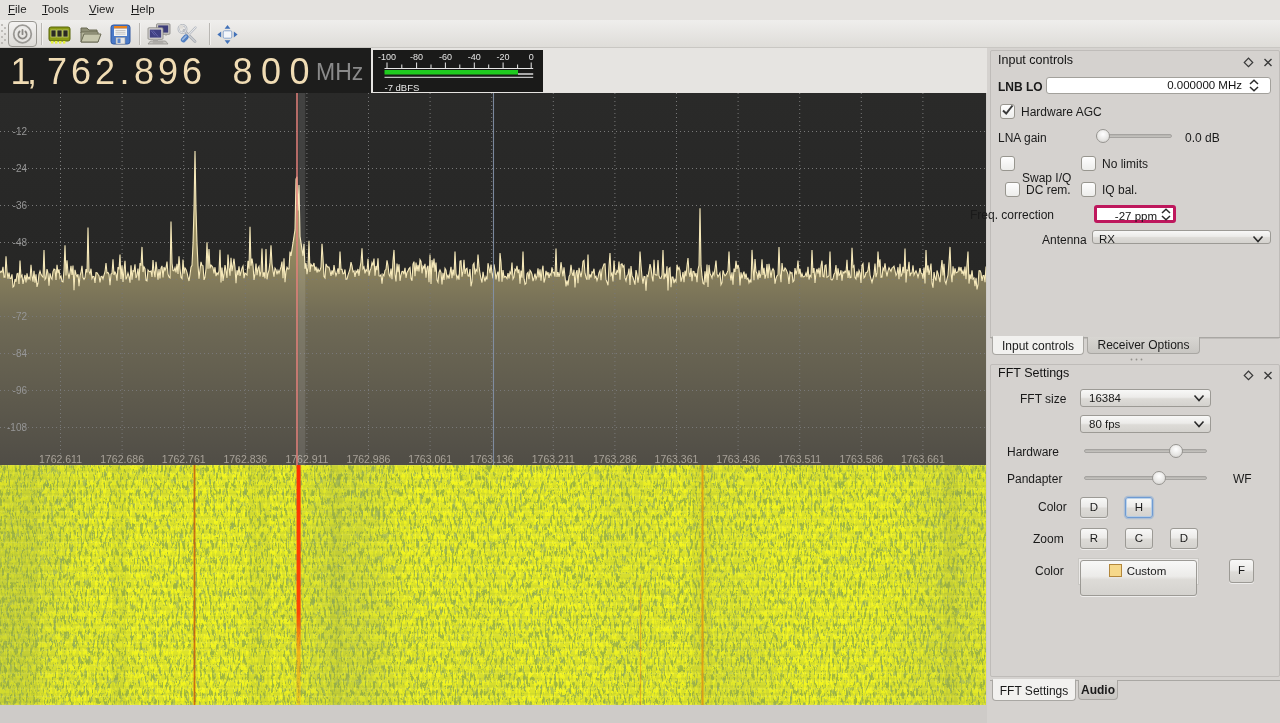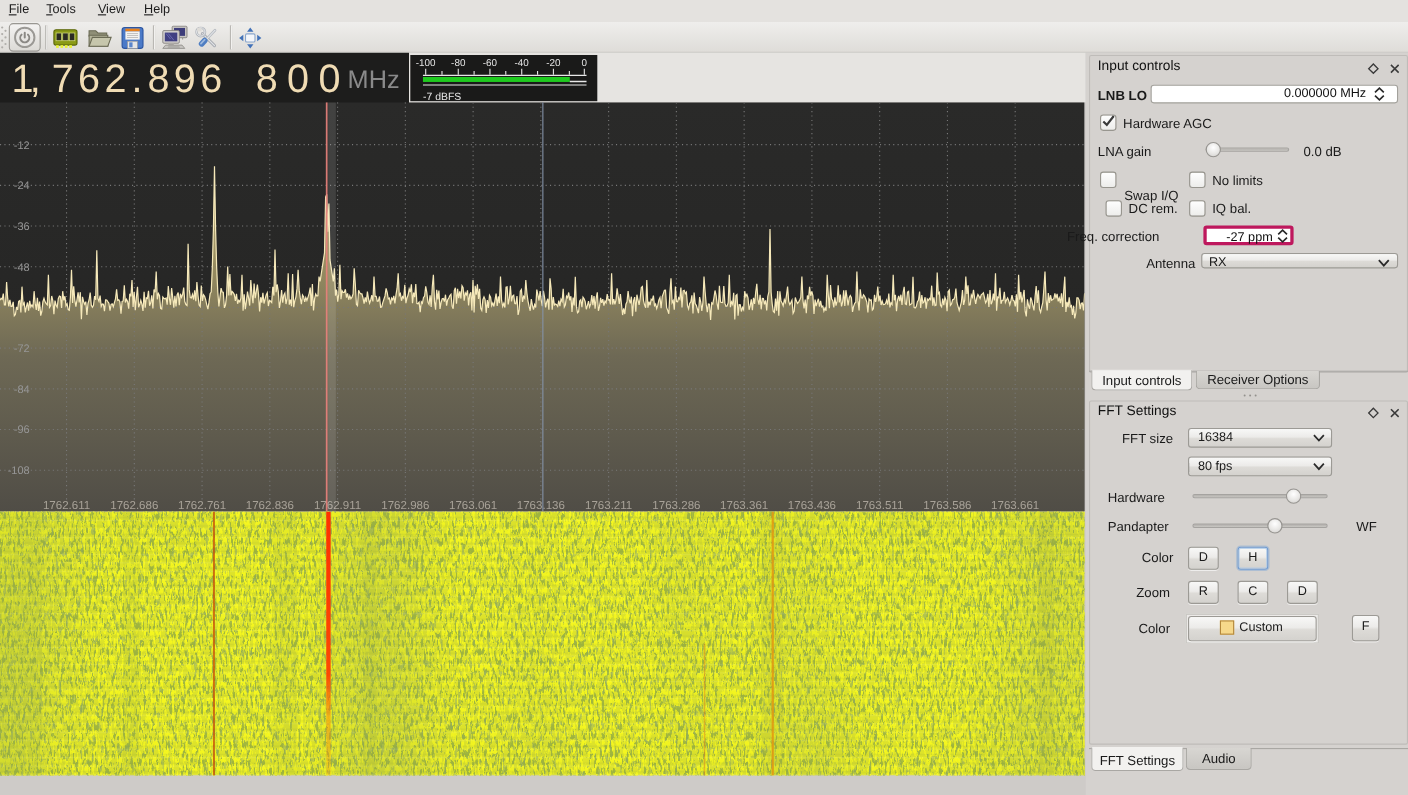--- a/index.html
+++ b/index.html
@@ -339,18 +339,18 @@
 <div class="lbl" style="left:1233px;top:472px;">WF</div>
 <div class="lbl" style="left:1038px;top:500px;">Color</div>
 <div class="btn" style="left:1080px;top:497px;width:28px;height:21px;padding-top:3px;">D</div>
 <div class="btn" style="left:1125px;top:497px;width:28px;height:21px;padding-top:3px;border-color:#6f9bd2;box-shadow:0 0 0 1.2px rgba(125,167,216,.45),inset 0 0 0 1px rgba(174,203,232,.8);">H</div>
 <div class="lbl" style="left:1033px;top:532px;">Zoom</div>
 <div class="btn" style="left:1080px;top:528px;width:28px;height:21px;padding-top:3px;">R</div>
 <div class="btn" style="left:1125px;top:528px;width:28px;height:21px;padding-top:3px;">C</div>
 <div class="btn" style="left:1170px;top:528px;width:28px;height:21px;padding-top:3px;">D</div>
 <div class="lbl" style="left:1035px;top:564px;">Color</div>
 <div style="position:absolute;left:1078px;top:558px;width:121px;height:27px;background:#eceae8;border:1px solid #c9c7c3;box-sizing:border-box;"></div>
-<div class="btn" style="left:1080px;top:560px;width:117px;height:23px;padding-top:4px;">&nbsp;&nbsp;&nbsp;&nbsp;&nbsp;Custom</div>
+<div class="btn" style="left:1080px;top:560px;width:117px;height:36px;padding-top:4px;">&nbsp;&nbsp;&nbsp;&nbsp;&nbsp;Custom</div>
 <div style="position:absolute;left:1109px;top:564px;width:13px;height:13px;background:#f6d88a;border:1px solid #b3873b;box-sizing:border-box;"></div>
 <div class="btn" style="left:1229px;top:559px;width:25px;height:24px;padding-top:4px;">F</div>
 <div style="position:absolute;left:990px;top:680px;width:290px;height:1px;background:#a9a7a3;"></div>
 <div class="tab tabA" style="left:992px;top:679px;width:84px;height:22px;padding-top:4px;">FFT Settings</div>
-<div class="tab tabI" style="left:1078px;top:680px;width:60px;height:20px;padding-top:3px;">Audio</div>
+<div class="tab tabI" style="left:1078px;top:680px;width:40px;height:20px;padding-top:3px;font-weight:bold;">Audio</div>
 
 </body></html>

